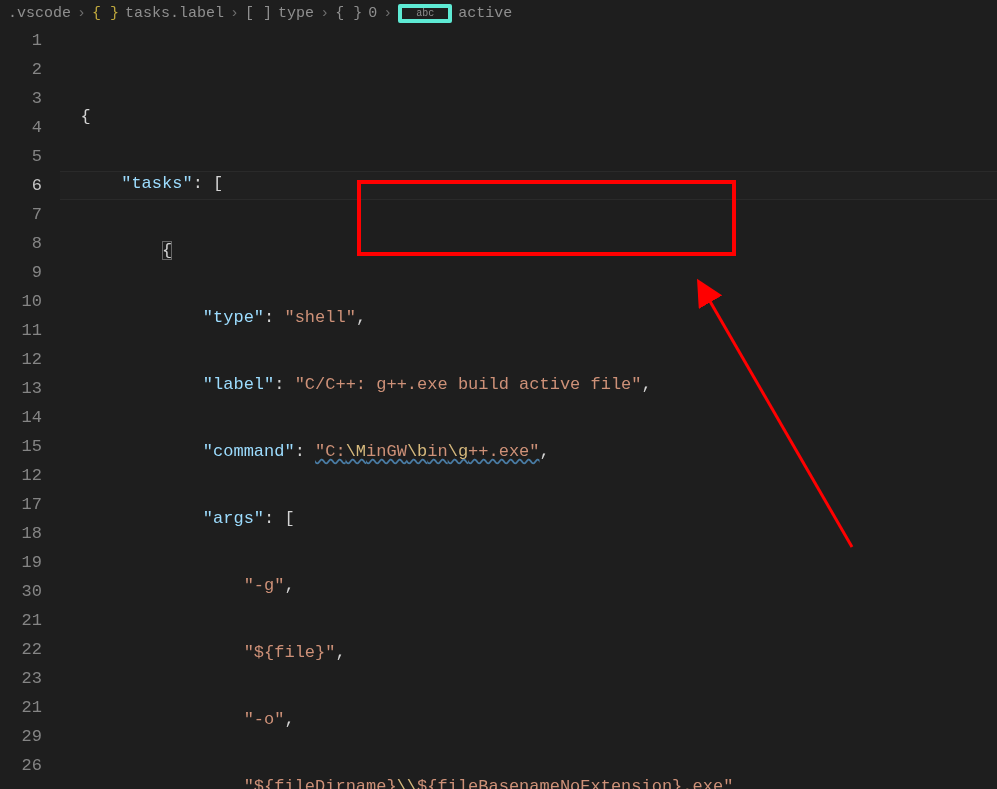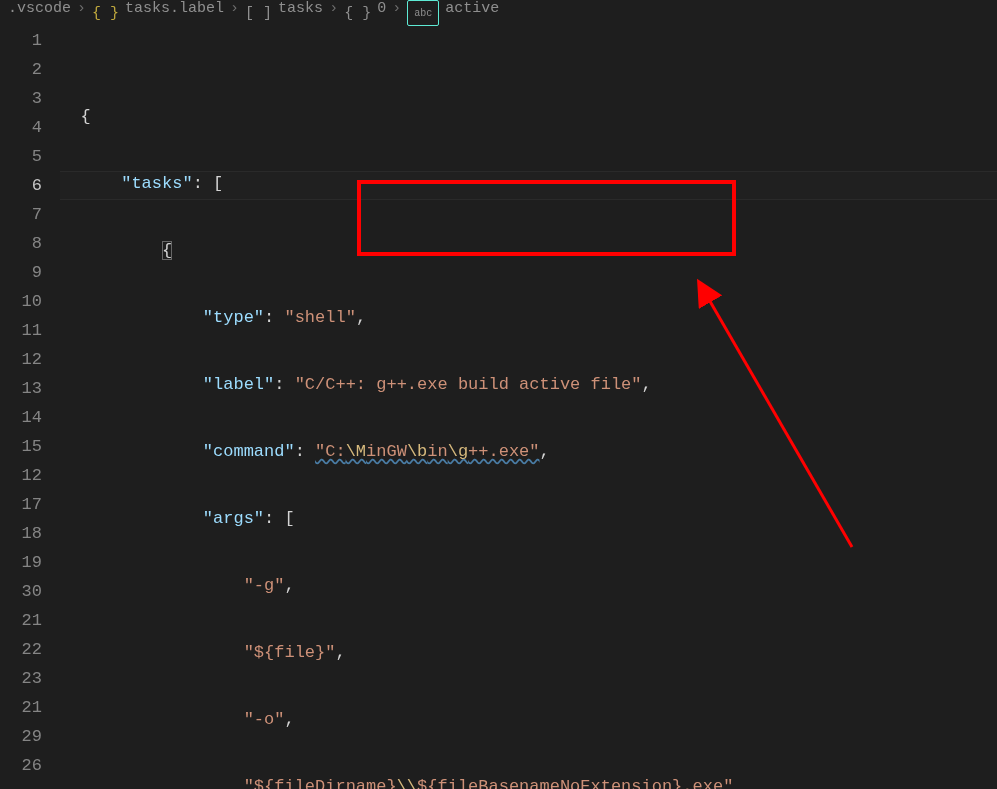--- a/index.html
+++ b/index.html
@@ -9,20 +9,21 @@
     font-family: Consolas, 'Courier New', monospace;
     font-size: 17px;
     width: 997px;
     height: 789px;
     overflow: hidden;
     position: relative;
   }
   .breadcrumb {
     height: 26px;
     display: flex;
+    align-items: center;
     padding: 0 8px;
     font-size: 15px;
     color: #8f8f8f;
     gap: 4px;
   }
   .breadcrumb .sep {
     color: #6e6e6e;
     margin: 0 2px;
   }
   .breadcrumb .icon {
@@ -90,26 +91,26 @@
 </head>
 <body>
 
 <div class="breadcrumb">
   <span>.vscode</span>
   <span class="sep">›</span>
   <span class="icon" style="color:#c0a93e;">{ }</span>
   <span>tasks.label</span>
   <span class="sep">›</span>
   <span class="icon" style="color:#8f8f8f;">[ ]</span>
-  <span>tasks</span>
+  <span>type</span>
   <span class="sep">›</span>
   <span class="icon" style="color:#8f8f8f;">{ }</span>
   <span>0</span>
   <span class="sep">›</span>
-  <span class="icon" style="color:#8f8f8f;font-size:10px;border:1px solid #5eead4;padding:0 6px;border-radius:2px;">abc</span>
+  <span class="icon" style="color:#8f8f8f;font-size:10px;border:4px solid #5eead4;padding:0 14px;border-radius:2px;">abc</span>
   <span>active</span>
 </div>
 
 <div class="editor">
   <div class="gutter" id="gutter">
       <div class="line">1</div>
       <div class="line">2</div>
       <div class="line">3</div>
       <div class="line">4</div>
       <div class="line">5</div>

